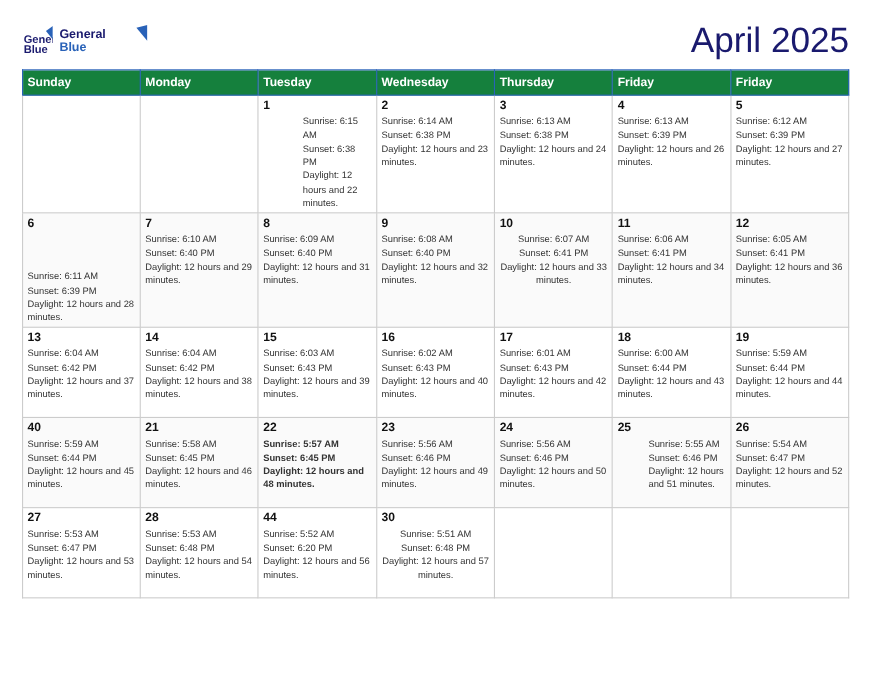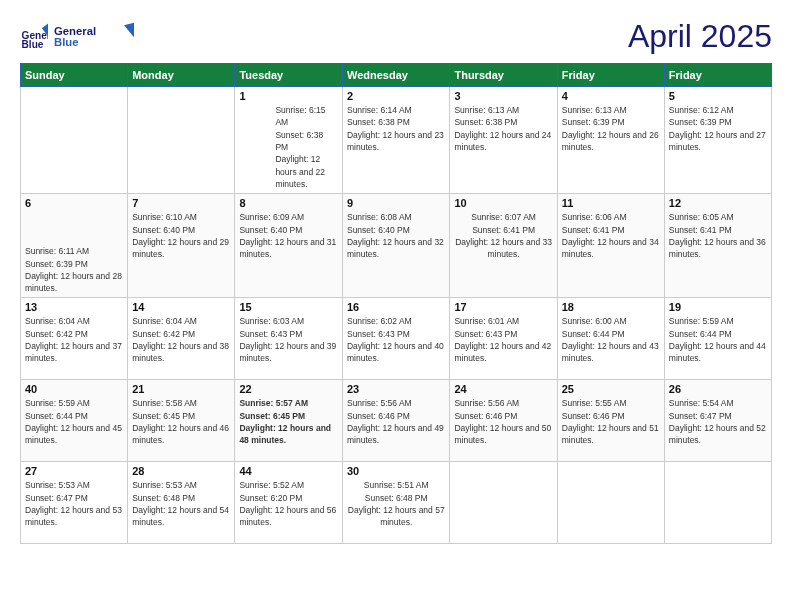--- a/index.html
+++ b/index.html
@@ -268,21 +268,21 @@
 Daylight: 12 hours and 49 minutes.</div>
           </td>
           <td>
             <span class="day-num">24</span>
             <div class="day-info" style="white-space: pre-line;">Sunrise: 5:56 AM
 Sunset: 6:46 PM
 Daylight: 12 hours and 50 minutes.</div>
           </td>
           <td>
             <span class="day-num">25</span>
-            <div class="day-info" style="white-space: pre-line;">Sunrise: 5:55 AM
+            <div class="day-info" style="white-space: pre-line; margin-left: 28px;">Sunrise: 5:55 AM
 Sunset: 6:46 PM
 Daylight: 12 hours and 51 minutes.</div>
           </td>
           <td>
             <span class="day-num">26</span>
             <div class="day-info" style="white-space: pre-line;">Sunrise: 5:54 AM
 Sunset: 6:47 PM
 Daylight: 12 hours and 52 minutes.</div>
           </td>
         </tr>

